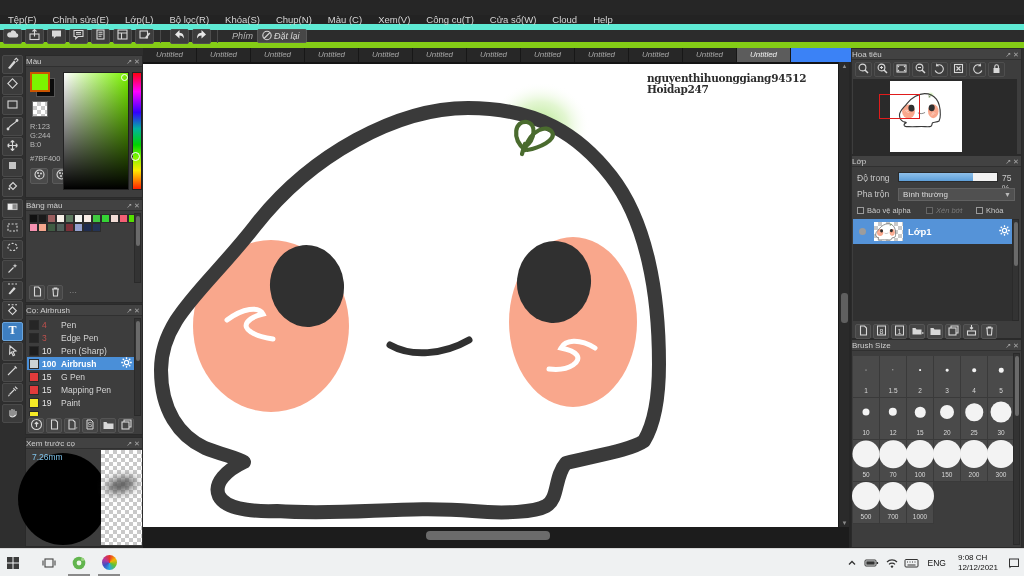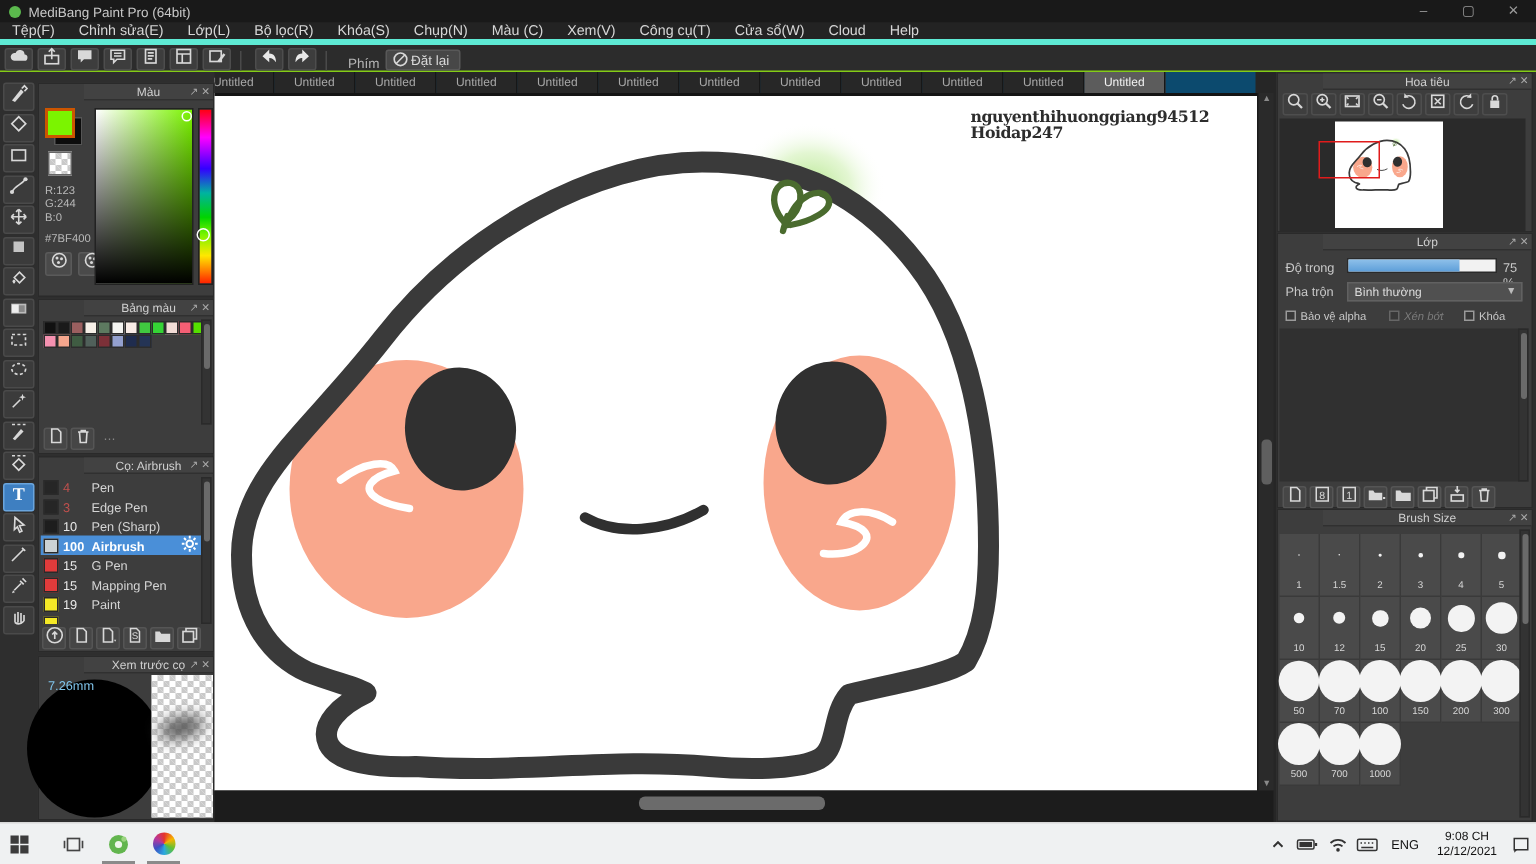--- a/index.html
+++ b/index.html
@@ -8,46 +8,46 @@
   #app { position:relative; width:1024px; height:576px; background:#262626; overflow:hidden; }
   .abs { position:absolute; }
 
   
   #titlebar { left:0; top:0; width:1024px; height:15px; background:#191919; color:#c8c8c8;
     font-size:9px; display:flex; align-items:center; }
   #app-dot { width:8px; height:8px; border-radius:50%; background:#5bb84d; margin:0 5px 0 6px; }
   #win-controls { margin-left:auto; display:flex; }
   .wc { width:30px; text-align:center; color:#9a9a9a; font-size:9px; line-height:15px; }
   #menubar { left:0; top:15px; width:1024px; height:15px; background:#232323; display:flex;
-    align-items:center; border-bottom:4px solid #5eead4; }
+    align-items:center; border-bottom:6px solid #5eead4; }
   .menu-item { color:#d6d6d6; font-size:9.5px; padding:0 8px; line-height:15px; white-space:nowrap; }
   #toolbar { left:0; top:30px; width:1024px; height:18px; background:#2c2c2c; display:flex;
-    align-items:flex-end; border-bottom:1px solid #84cc16; }
+    align-items:center; border-bottom:6px solid #84cc16;font-style:italic; }
   .tbtn { width:19px; height:15px; background:#3d3d3d; border:1px solid #4d4d4d; border-radius:2px;
     margin-left:3px; display:flex; align-items:center; justify-content:center; }
   .tsep { width:1px; height:13px; background:#4a4a4a; margin:0 6px; }
   #phim-label { color:#b5b5b5; font-size:9px; margin:0 4px 0 8px; }
   #reset-btn { height:14px; background:#474747; border:1px solid #585858; border-radius:2px;
     color:#d8d8d8; font-size:9px; display:flex; align-items:center; padding:0 6px 0 3px; }
 
   
-  #tabbar { left:129px; top:48px; width:708px; height:14px; background:#0c4a6e; display:flex; }
+  #tabbar { left:143px; top:48px; width:708px; height:14px; background:#3b82f6; display:flex;font-style:italic; }
   .tab { width:54px; height:14px; background:#272727; border-right:1px solid #171717; color:#a8a8a8;
     font-size:8px; text-align:center; line-height:14px; overflow:hidden; }
   .tab.active { background:#5c5c5c; color:#f2f2f2; }
 
   
   #left-dock { left:0; top:48px; width:143px; height:500px; background:#2e2e2e; }
   #tool-strip { left:1px; top:7px; width:24px; }
   .tool { width:21px; height:19px; margin:0 0 1.5px 1px; background:#3b3b3b; border:1px solid #4a4a4a;
     border-radius:2px; display:flex; align-items:center; justify-content:center; }
   .tool.active { background:#3e7fc1; border-color:#6aa5dd; }
   .panel { position:absolute; background:#3d3d3d; border:1px solid #2a2a2a; }
   .phead { height:11px; background:#424242; border-bottom:1px solid #303030; color:#cfcfcf;
-    font-size:8px; text-align:center; line-height:11px; position:relative;margin-left:30px; }
+    font-size:8px; text-align:left; line-height:11px; position:relative; }
   .phead .picons { position:absolute; right:2px; top:0; color:#a9a9a9; font-size:7px; line-height:11px; }
 
   
   #fg-swatch { left:4px; top:16px; width:20px; height:20px; border:2px solid #cc5500; z-index:2; }
   #bg-swatch { left:10px; top:22px; width:19px; height:19px; background:#0c0c0c; border:1px solid #555; }
   .checker { background-color:#fff; background-image:
       linear-gradient(45deg,#c9c9c9 25%,transparent 25%,transparent 75%,#c9c9c9 75%),
       linear-gradient(45deg,#c9c9c9 25%,transparent 25%,transparent 75%,#c9c9c9 75%);
       background-size:8px 8px; background-position:0 0,4px 4px; }
   #tr-swatch { left:6px; top:45px; width:16px; height:16px; border:1px solid #666; }
@@ -135,36 +135,27 @@
      align-items:center; }
   #search-box input { border:none; outline:none; width:185px; font-size:9.5px; color:#333;
      font-family:"Liberation Sans",sans-serif; background:transparent; }
   .task-ico { width:30px; height:28px; display:flex; align-items:center; justify-content:center; position:relative; }
   .run-line { position:absolute; bottom:1px; left:4px; width:22px; height:2px; background:#8a8a8a; }
   #rainbow { width:15px; height:15px; border-radius:50%;
      background:conic-gradient(#e5342c,#f7b500,#5fc235,#2aa9e0,#3b51c4,#b5379e,#e5342c); }
   #tray { margin-left:auto; display:flex; align-items:center; height:28px; }
   .tray-ico { width:20px; height:28px; display:flex; align-items:center; justify-content:center; }
   #lang { font-size:8.5px; color:#111; padding:0 6px; }
-  #clock { text-align:center; font-size:8px; color:#111; line-height:10px; padding:0 6px; }
+  #clock { text-align:left; font-size:8px; color:#111; line-height:10px; padding:0 6px; }
 </style>
 </head>
 <body>
 
 <div id="app">
 
-  <div id="titlebar" class="abs">
-    <span id="app-dot"></span>
-    <span>MediBang Paint Pro (64bit)</span>
-    <div id="win-controls">
-      <span class="wc">–</span>
-      <span class="wc">▢</span>
-      <span class="wc">✕</span>
-    </div>
-  </div>
 
   <div id="menubar" class="abs">
       <div class="menu-item">Tệp(F)</div>
       <div class="menu-item">Chỉnh sửa(E)</div>
       <div class="menu-item">Lớp(L)</div>
       <div class="menu-item">Bộ lọc(R)</div>
       <div class="menu-item">Khóa(S)</div>
       <div class="menu-item">Chụp(N)</div>
       <div class="menu-item">Màu (C)</div>
       <div class="menu-item">Xem(V)</div>
@@ -659,20 +650,31 @@
         </div>
       <div class="chk dim" style="left:74px; top:50px;font-style:italic;">
           <span class="box"></span>
           <span>Xén bớt</span>
         </div>
       <div class="chk" style="left:124px; top:50px;">
           <span class="box"></span>
           <span>Khóa</span>
         </div>
       <div id="layer-list" class="abs">
+          <div class="layer-row sel">
+            <span class="eye-dot"></span>
+            <span class="lthumb checker"><svg width="29" height="19" viewBox="0 0 29 19">
+                <use href="#chara" transform="translate(1,0) scale(0.04)"></use>
+              </svg></span>
+    <span class="lname">Lớp1</span>
+            <span style="margin-left:auto;margin-right:6px"><svg width="13" height="13" viewBox="0 0 13 13" fill="none" stroke="#d8d8d8" stroke-width="1.1">
+                <circle cx="6.5" cy="6.5" r="2.2" stroke="#fff" stroke-width="1.3"></circle>
+                <path d="M6.5 1.2 V3 M6.5 10 V11.8 M1.2 6.5 H3 M10 6.5 H11.8 M2.7 2.7 L4 4 M9 9 L10.3 10.3 M10.3 2.7 L9 4 M4 9 L2.7 10.3" stroke="#fff" stroke-width="1.3"></path>
+              </svg></span>
+          </div>
         </div>
       <div class="mini-scroll" style="right:2px; top:63px; height:102px;">
           <div class="mini-thumb" style="top:2px; height:44px;"></div>
         </div>
       <div class="icon-row" style="left:3px; top:168px;">
           <div class="mini-btn">
             <span><svg width="13" height="13" viewBox="0 0 13 13" fill="none" stroke="#d8d8d8" stroke-width="1.1">
                 <path d="M3.5 2 h4 l2 2 v7 h-6 Z"></path>
               </svg></span>
           </div>

